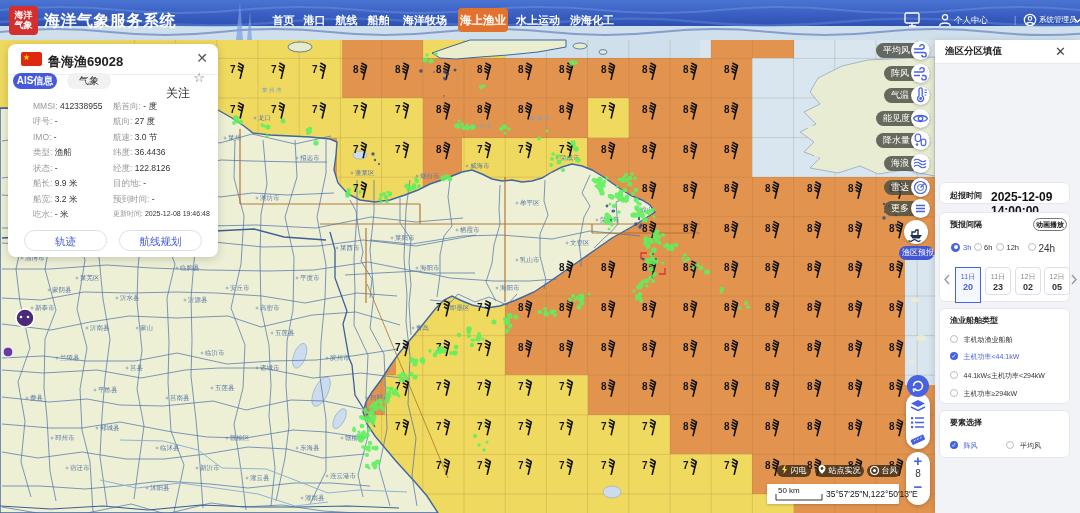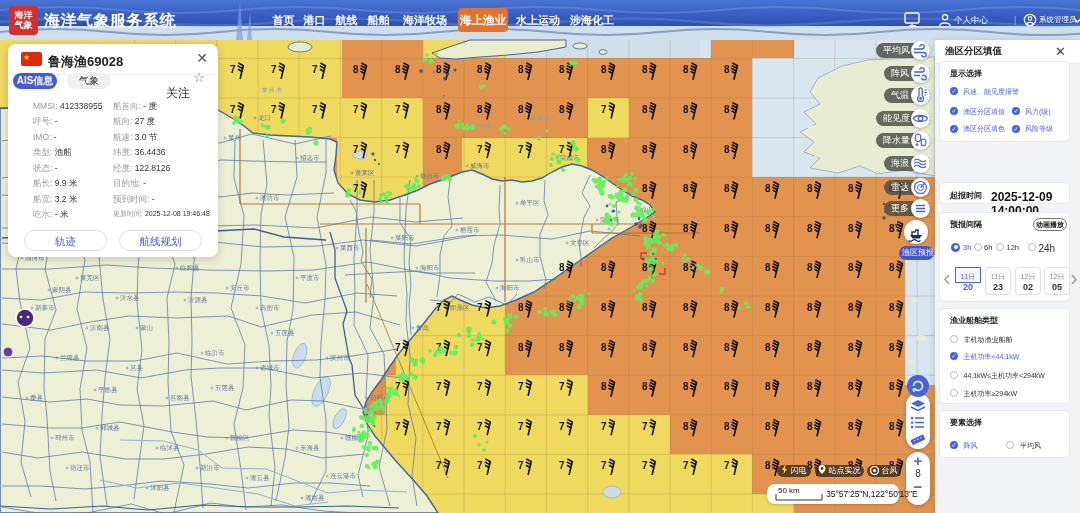--- a/index.html
+++ b/index.html
@@ -984,33 +984,20 @@
 <div class="fr" style="left:105px;top:165px;font-size:7px">更新时间: <b>2025-12-08 19:46:48</b></div>
 <div class="cbtn" style="left:16px">轨迹</div>
 <div class="cbtn" style="left:111px">航线规划</div>
 </div>
 
 <div id="rp">
 <div class="phd">
         <b>渔区分区填值</b>
         <i>✕</i>
       </div>
-<div class="pcard" style="top:21px;height:81px">
- <div class="ct">显示选择</div>
- <div class="ck" style="left:10px;top:25px">✓</div>
-        <div class="cl" style="left:23px;top:24.5px">风速、能见度报警</div>
- <div class="ck" style="left:10px;top:45px">✓</div>
-        <div class="cl" style="left:23px;top:44.5px">渔区分区填值</div>
- <div class="ck" style="left:72px;top:45px">✓</div>
-        <div class="cl" style="left:85px;top:44.5px">风力(级)</div>
- <div class="ck" style="left:10px;top:62.5px">✓</div>
-        <div class="cl" style="left:23px;top:62px">渔区分区填色</div>
- <div class="ck" style="left:72px;top:62.5px">✓</div>
-        <div class="cl" style="left:85px;top:62px">风险等级</div>
-</div>
 <div class="pcard" style="top:142px;height:22px">
  <div class="abs" style="left:10px;top:7px;font-size:8px;font-weight:bold;color:#222">起报时间</div>
  <div class="abs" style="left:51px;top:6.5px;font-size:12px;font-weight:bold;color:#111">2025-12-09 14:00:00</div>
 </div>
 <div class="pcard" style="top:172px;height:90px">
  <div class="ct">预报间隔</div>
  <div class="abs" style="left:93px;top:5px;width:34px;height:13px;border:1px solid #777;border-radius:7px;font-size:7px;font-weight:bold;color:#111;text-align:center;line-height:12px">动画播放</div>
  <div class="abs" style="left:11px;top:29.5px;width:9px;height:9px;border-radius:50%;background:#4762e2"></div>
  <div class="abs" style="left:13.5px;top:32px;width:4px;height:4px;border-radius:50%;background:#fff"></div>
  <div class="cl" style="left:23px;top:30px;font-size:7.5px">3h</div>
@@ -1019,21 +1006,21 @@
  <div class="rd" style="left:56px;top:30px"></div>
         <div class="gl2" style="left:66.5px;top:30px;font-size:7.5px">12h</div>
  <div class="rd" style="left:88px;top:30px"></div>
         <div class="gl2" style="left:98.5px;top:30px;font-size:10px">24h</div>
  <svg class="abs" style="left:3px;top:60px" width="8" height="13">
           <path d="M6,2 L2,6.5 L6,11" stroke="#999" stroke-width="1.4" fill="none"></path>
         </svg>
  <svg class="abs" style="left:130px;top:60px" width="8" height="13">
           <path d="M2,2 L6,6.5 L2,11" stroke="#999" stroke-width="1.4" fill="none"></path>
         </svg>
- <div class="abs" style="left:15px;top:54px;width:26px;height:16px;border:1px solid #4762e2;border-radius:0;background:#f5f7ff;text-align:center">
+ <div class="abs" style="left:15px;top:54px;width:26px;height:36px;border:1px solid #4762e2;border-radius:0;background:#f5f7ff;text-align:center">
           <div style="font-size:7px;color:#4a62e0;margin-top:3.5px">11日</div>
           <div style="font-size:9px;font-weight:bold;color:#4a62e0">20</div>
         </div>
  <div class="abs" style="left:45px;top:54px;width:26px;height:28px;border:1px solid #dcdfe6;border-radius:4px;background:#fff;text-align:center">
           <div style="font-size:7px;color:#888;margin-top:3.5px">11日</div>
           <div style="font-size:9px;font-weight:bold;color:#333">23</div>
         </div>
  <div class="abs" style="left:75px;top:54px;width:26px;height:28px;border:1px solid #dcdfe6;border-radius:4px;background:#fff;text-align:center">
           <div style="font-size:7px;color:#888;margin-top:3.5px">12日</div>
           <div style="font-size:9px;font-weight:bold;color:#333">02</div>
@@ -1139,19 +1126,19 @@
       </svg> 闪电</div>
 <div class="dkp" style="left:815px;top:465px;width:49px"><svg style="vertical-align:-1px" width="8" height="9">
         <path d="M4,0 a3.5,3.5 0 0 1 3.5,3.5 q0,2 -3.5,5.5 q-3.5,-3.5 -3.5,-5.5 A3.5,3.5 0 0 1 4,0 Z" fill="#fff"></path>
         <circle cx="4" cy="3.5" r="1.4" fill="#58421f"></circle>
       </svg> 站点实况</div>
 <div class="dkp" style="left:867px;top:465px;width:34px"><svg style="vertical-align:-1.5px" width="9" height="9">
         <circle cx="4.5" cy="4.5" r="4" fill="none" stroke="#fff" stroke-width="1.2"></circle>
         <circle cx="4.5" cy="4.5" r="1.5" fill="#fff"></circle>
       </svg> 台风</div>
 
-<div class="abs" style="left:767px;top:484px;width:132px;height:20px;background:#fff;border-radius:8px;z-index:15;box-shadow:0 1px 3px rgba(0,0,0,.2)">
+<div class="abs" style="left:767px;top:484px;width:132px;height:20px;background:#fff;border-radius:1px;z-index:15;box-shadow:0 1px 3px rgba(0,0,0,.2)">
 <div class="abs" style="left:11px;top:2px;font-size:8px;color:#222">50 km</div>
 <svg class="abs" style="left:8px;top:9px" width="48" height="8">
         <path d="M1,1 V7 H47 V1" stroke="#333" stroke-width="1" fill="none"></path>
       </svg>
 <div class="abs" style="left:59px;top:5px;font-size:8.5px;color:#111;white-space:nowrap">35°57′25″N,122°50′13″E</div>
 </div>
 </div>
 </body></html>

